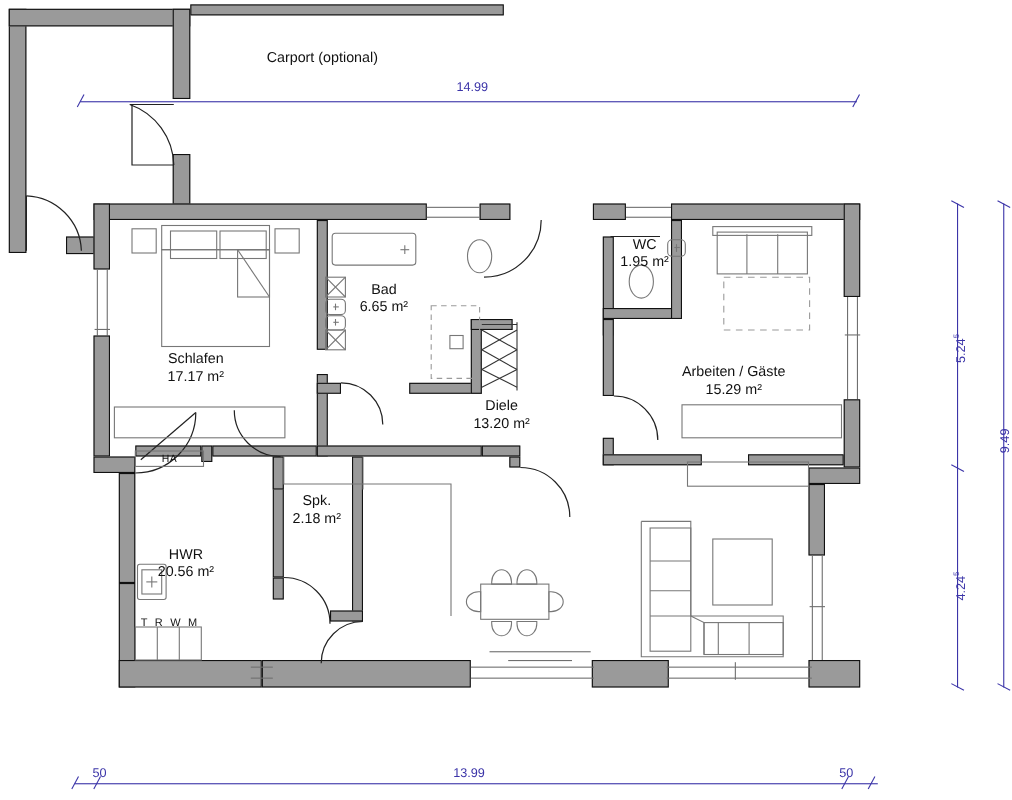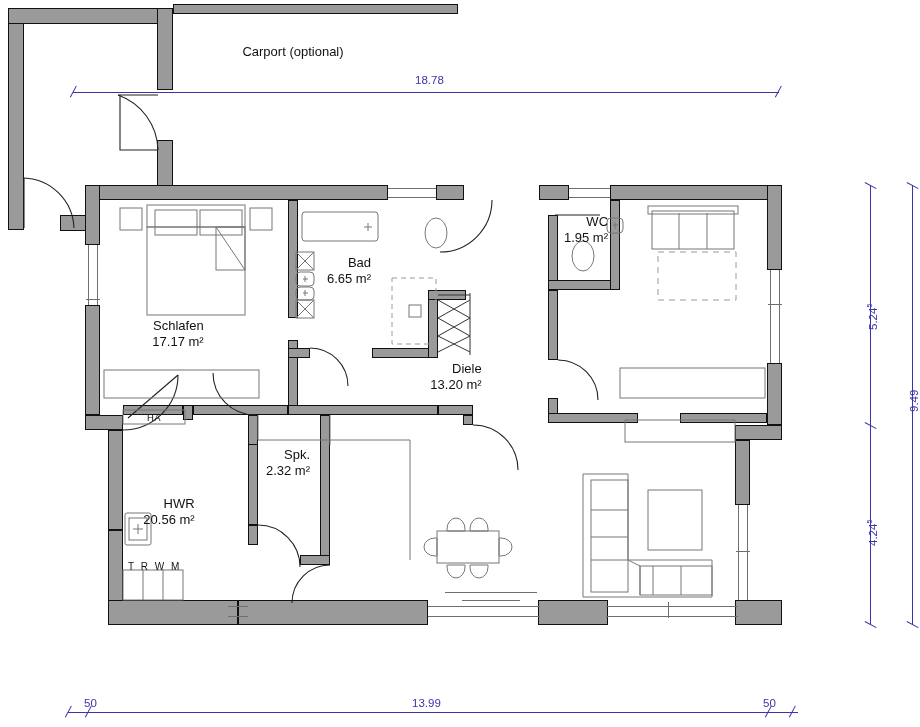--- a/index.html
+++ b/index.html
@@ -4,21 +4,21 @@
 <title>Grundriss</title>
 <style>
   html,body{margin:0;padding:0;background:#ffffff;}
   body{width:920px;height:727px;overflow:hidden;
        font-family:"Liberation Sans","DejaVu Sans",sans-serif;color:#000;}
   #plan{position:relative;width:920px;height:727px;}
 
   
   .lbl{position:absolute;white-space:nowrap;line-height:1.22;font-size:13px;color:#111;}
   .lbl .l2{display:block;}
-  .lbl.c{text-align:right;transform:translateX(-50%);}
+  .lbl.c{text-align:center;transform:translateX(-50%);}
   .tiny{font-size:9.5px;letter-spacing:.5px;}
   .tiny2{font-size:10px;letter-spacing:2px;}
 
   
   .w{position:absolute;background:#9a9a9a;border:1.2px solid #111;box-sizing:border-box;}
   
   .ln{position:absolute;background:#6f6f6f;}
 
   
   .dim{position:absolute;background:#3b34a8;}
@@ -288,40 +288,44 @@
   <div class="lbl c" style="left:456px;top:361px;">
     <span>Diele</span>
     <span class="l2">13.20 m²</span>
   </div>
 
   <div class="lbl c" style="left:586px;top:214px;">
     <span>WC</span>
     <span class="l2">1.95 m²</span>
   </div>
 
+  <div class="lbl c" style="left:667px;top:330px;">
+    <span>Arbeiten / Gäste</span>
+    <span class="l2">15.29 m²</span>
+  </div>
 
   <div class="lbl c" style="left:288px;top:447px;">
     <span>Spk.</span>
-    <span class="l2">2.32 m²</span>
+    <span class="l2">2.18 m²</span>
   </div>
 
   <div class="lbl c" style="left:169px;top:496px;">
     <span>HWR</span>
     <span class="l2">20.56 m²</span>
   </div>
 
 
   <div class="lbl tiny" style="left:147px;top:412px;"><span>HA</span></div>
 
   <div class="lbl tiny2" style="left:128px;top:561px;text-align:center;"><span>T R W M</span></div>
 
   <div class="dim dimh" style="left:73px;top:92px;width:706px;"></div>
   <div class="tick" style="left:67px;top:91px;"></div>
   <div class="tick" style="left:772px;top:91px;"></div>
-  <div class="dtxt" style="left:415px;top:74px;"><span>18.78</span></div>
+  <div class="dtxt" style="left:415px;top:74px;"><span>14.99</span></div>
 
   <div class="dim dimh" style="left:68px;top:712px;width:730px;"></div>
   <div class="tick" style="left:62px;top:711px;"></div>
   <div class="tick" style="left:82px;top:711px;"></div>
   <div class="tick" style="left:762px;top:711px;"></div>
   <div class="tick" style="left:786px;top:711px;"></div>
   <div class="dtxt" style="left:84px;top:697px;"><span>50</span></div>
   <div class="dtxt" style="left:412px;top:697px;"><span>13.99</span></div>
   <div class="dtxt" style="left:763px;top:697px;"><span>50</span></div>
 

